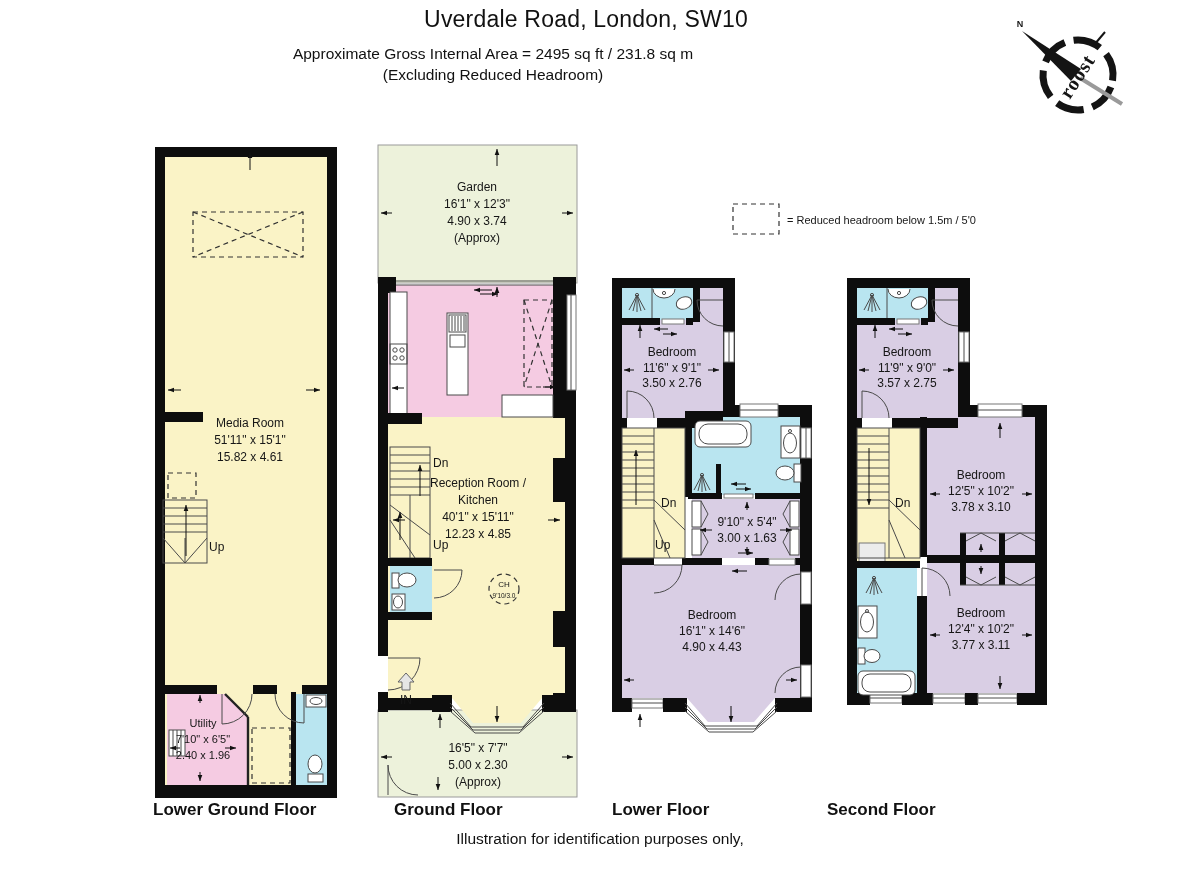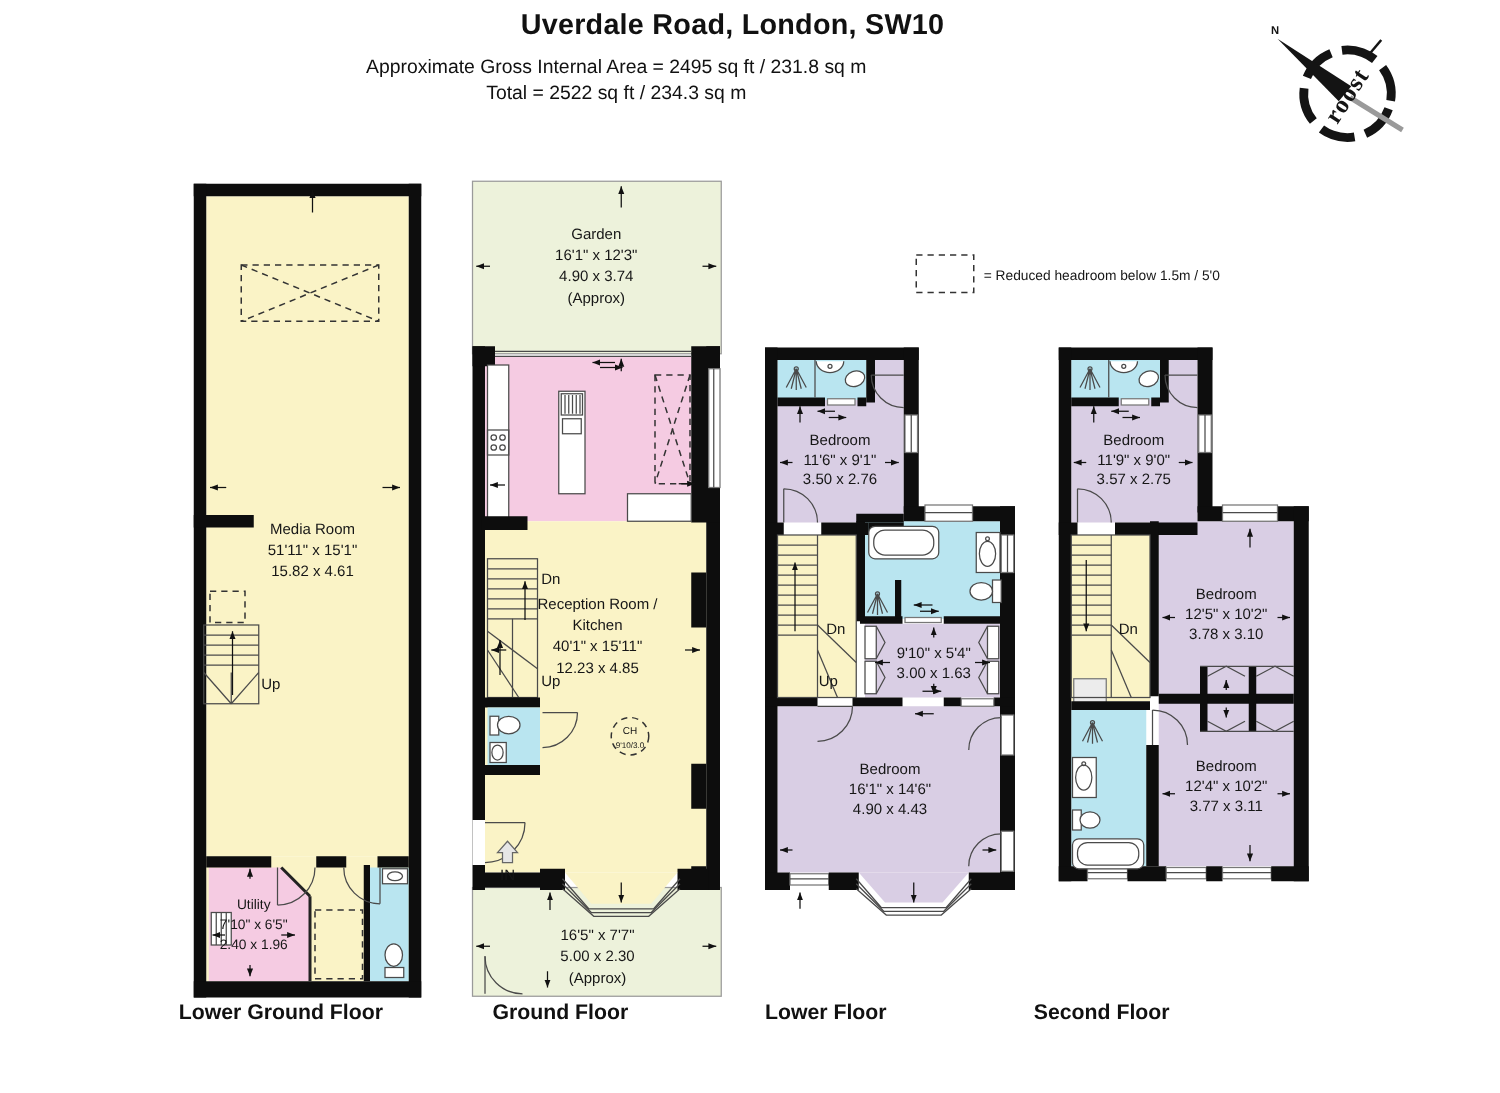--- a/index.html
+++ b/index.html
@@ -4,21 +4,21 @@
 <style>
   :root{
     --wall:#0d0d0d; --room_yellow:#faf3c6; --room_pink:#f5cbe2; --room_blue:#b9e5f0;
     --room_lavender:#d9cee4; --garden_green:#edf2db; --line:#4a4a4a;
   }
   html,body{margin:0;padding:0;background:#fff;}
   #canvas{position:relative;width:1200px;height:874px;background:#ffffff;overflow:hidden;
           font-family:"Liberation Sans",sans-serif;color:#111;}
   #plan-svg{position:absolute;left:0;top:0;}
   .hdr-title{position:absolute;top:6px;left:0;width:1172px;text-align:center;
-             font-size:23px;font-weight:bold;letter-spacing:.2px;}
+             font-size:23px;font-weight:normal;letter-spacing:.2px;}
   .hdr-sub{position:absolute;top:44px;left:0;width:986px;text-align:center;
            font-size:15.5px;line-height:20.5px;}
   .floor-label{position:absolute;top:800px;font-size:17px;font-weight:bold;}
   .footer{position:absolute;top:828px;left:0;width:1200px;text-align:center;
           font-size:15.5px;line-height:21px;}
   
   .wall{fill:var(--wall);}
   .ry{fill:var(--room_yellow);} .rp{fill:var(--room_pink);} .rb{fill:var(--room_blue);}
   .rl{fill:var(--room_lavender);} 
   .gb{fill:var(--garden_green);stroke:#9a9a9a;stroke-width:1;}
@@ -577,23 +577,24 @@
     <text class="t" x="981" y="617">Bedroom</text>
     <text class="t" x="981" y="633">12'4" x 10'2"</text>
     <text class="t" x="981" y="649">3.77 x 3.11</text>
     <text class="t left" x="895" y="507">Dn</text>
   </g>
 </svg>
 
   <div class="hdr-title">Uverdale Road, London, SW10</div>
   <div class="hdr-sub">
     <div>Approximate Gross Internal Area =  2495 sq ft / 231.8 sq m</div>
-    <div>Total = 2522 sq ft / 234.3 sq m</div>
+    <div>(Excluding Reduced Headroom)</div>
   </div>
 
-  <div class="floor-label" style="left:143px;">Lower Ground Floor</div>
+  <div class="floor-label" style="left:153px;">Lower Ground Floor</div>
   <div class="floor-label" style="left:394px;">Ground Floor</div>
   <div class="floor-label" style="left:612px;">Lower Floor</div>
   <div class="floor-label" style="left:827px;">Second Floor</div>
 
   <div class="footer">
+    <div>Illustration for identification purposes only,</div>
   </div>
 </div>
 
 </body></html>

